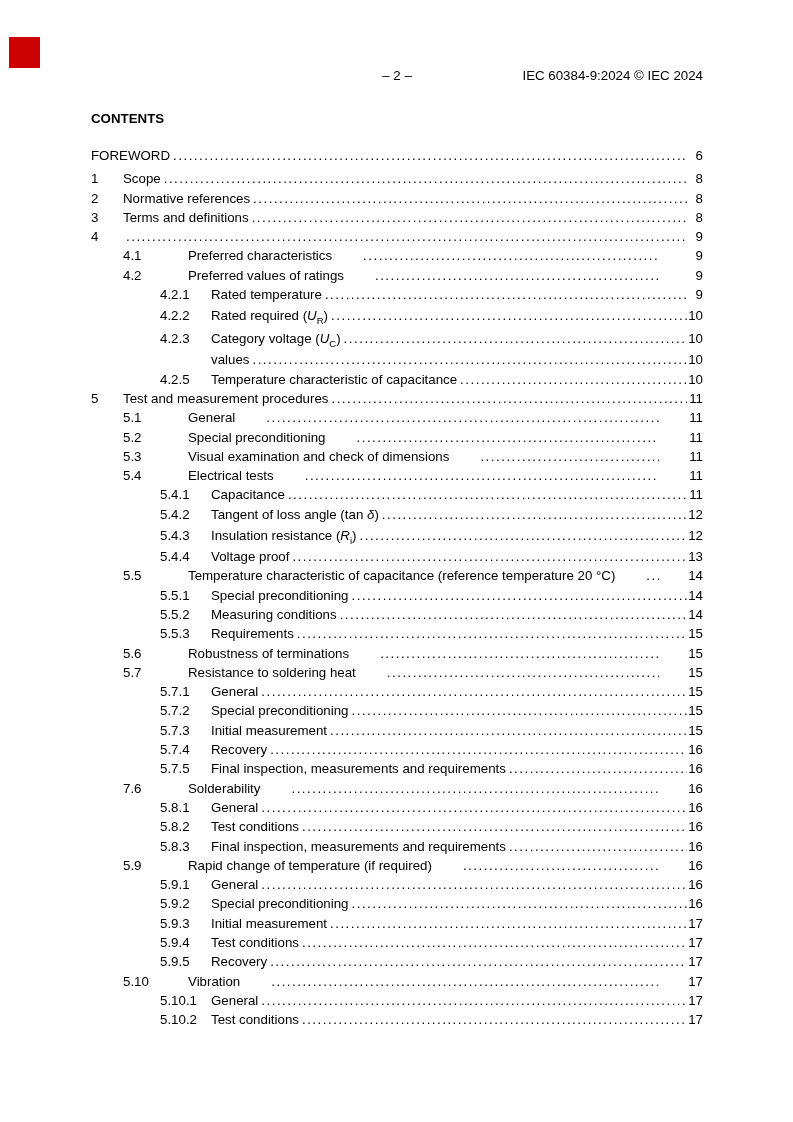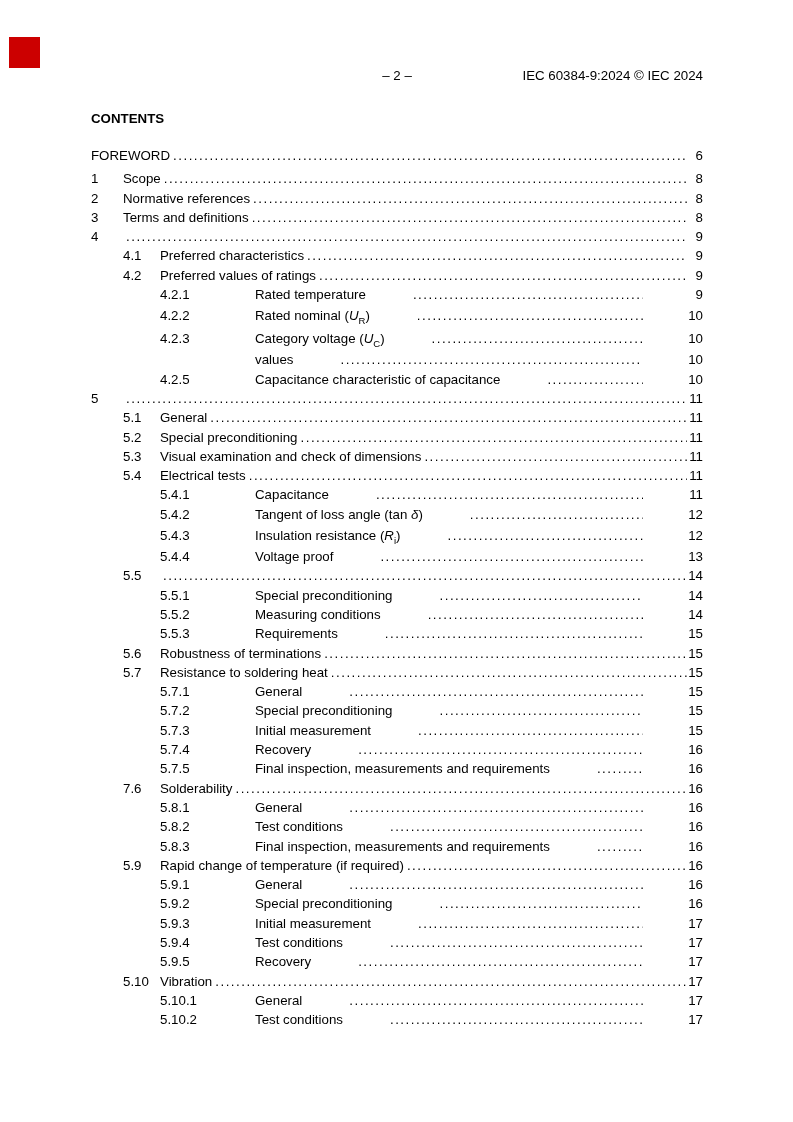--- a/index.html
+++ b/index.html
@@ -54,23 +54,23 @@
   }
   .toc-row {
     display: flex;
     align-items: flex-start;
     line-height: 19.3px;
   }
   .toc-row.has-sub { line-height: 23px; }
   .lvl0 { margin-bottom: 4px; }
   .lvl0 .num { width: 0; }
   .lvl1 .num { width: 32px; }
-  .lvl2 { padding-left: 32px; }
+  .lvl2 { padding-left: 32px; gap: 28px; }
   .lvl2 .num { width: 37px; }
-  .lvl3 { padding-left: 69px; gap: 44px; }
+  .lvl3 { padding-left: 69px; }
   .lvl3 .num { width: 51px; }
   .num { flex: none; }
   .title { flex: none; max-width: 460px; }
   .leader {
     flex: 1 1 auto;
     min-width: 10px;
     overflow: hidden;
     white-space: nowrap;
     letter-spacing: 1.5px;
     margin-left: 3px;
@@ -140,44 +140,45 @@
         <span class="page-num">9</span>
       </div>
       <div class="toc-row lvl3">
         <span class="num">4.2.1</span>
         <span class="title">Rated temperature</span>
         <span class="leader">............................................................................................................................................................................................................................................................................................................</span>
         <span class="page-num">9</span>
       </div>
       <div class="toc-row lvl3 has-sub">
         <span class="num">4.2.2</span>
-        <span class="title"><span>Rated nominal (</span><span class="it">U</span><sub>R</sub><span>)</span></span>
+        <span class="title"><span>Rated required (</span><span class="it">U</span><sub>R</sub><span>)</span></span>
         <span class="leader">............................................................................................................................................................................................................................................................................................................</span>
         <span class="page-num">10</span>
       </div>
       <div class="toc-row lvl3 has-sub">
         <span class="num">4.2.3</span>
         <span class="title"><span>Category voltage (</span><span class="it">U</span><sub>C</sub><span>)</span></span>
         <span class="leader">............................................................................................................................................................................................................................................................................................................</span>
         <span class="page-num">10</span>
       </div>
       <div class="toc-row lvl3">
         <span class="num"></span>
         <span class="title">values</span>
         <span class="leader">............................................................................................................................................................................................................................................................................................................</span>
         <span class="page-num">10</span>
       </div>
       <div class="toc-row lvl3">
         <span class="num">4.2.5</span>
-        <span class="title">Capacitance characteristic of capacitance</span>
+        <span class="title">Temperature characteristic of capacitance</span>
         <span class="leader">............................................................................................................................................................................................................................................................................................................</span>
         <span class="page-num">10</span>
       </div>
       <div class="toc-row lvl1">
         <span class="num">5</span>
+        <span class="title">Test and measurement procedures</span>
         <span class="leader">............................................................................................................................................................................................................................................................................................................</span>
         <span class="page-num">11</span>
       </div>
       <div class="toc-row lvl2">
         <span class="num">5.1</span>
         <span class="title">General</span>
         <span class="leader">............................................................................................................................................................................................................................................................................................................</span>
         <span class="page-num">11</span>
       </div>
       <div class="toc-row lvl2">
@@ -217,20 +218,21 @@
         <span class="page-num">12</span>
       </div>
       <div class="toc-row lvl3">
         <span class="num">5.4.4</span>
         <span class="title">Voltage proof</span>
         <span class="leader">............................................................................................................................................................................................................................................................................................................</span>
         <span class="page-num">13</span>
       </div>
       <div class="toc-row lvl2">
         <span class="num">5.5</span>
+        <span class="title">Temperature characteristic of capacitance (reference temperature 20 °C)</span>
         <span class="leader">............................................................................................................................................................................................................................................................................................................</span>
         <span class="page-num">14</span>
       </div>
       <div class="toc-row lvl3">
         <span class="num">5.5.1</span>
         <span class="title">Special preconditioning</span>
         <span class="leader">............................................................................................................................................................................................................................................................................................................</span>
         <span class="page-num">14</span>
       </div>
       <div class="toc-row lvl3">

